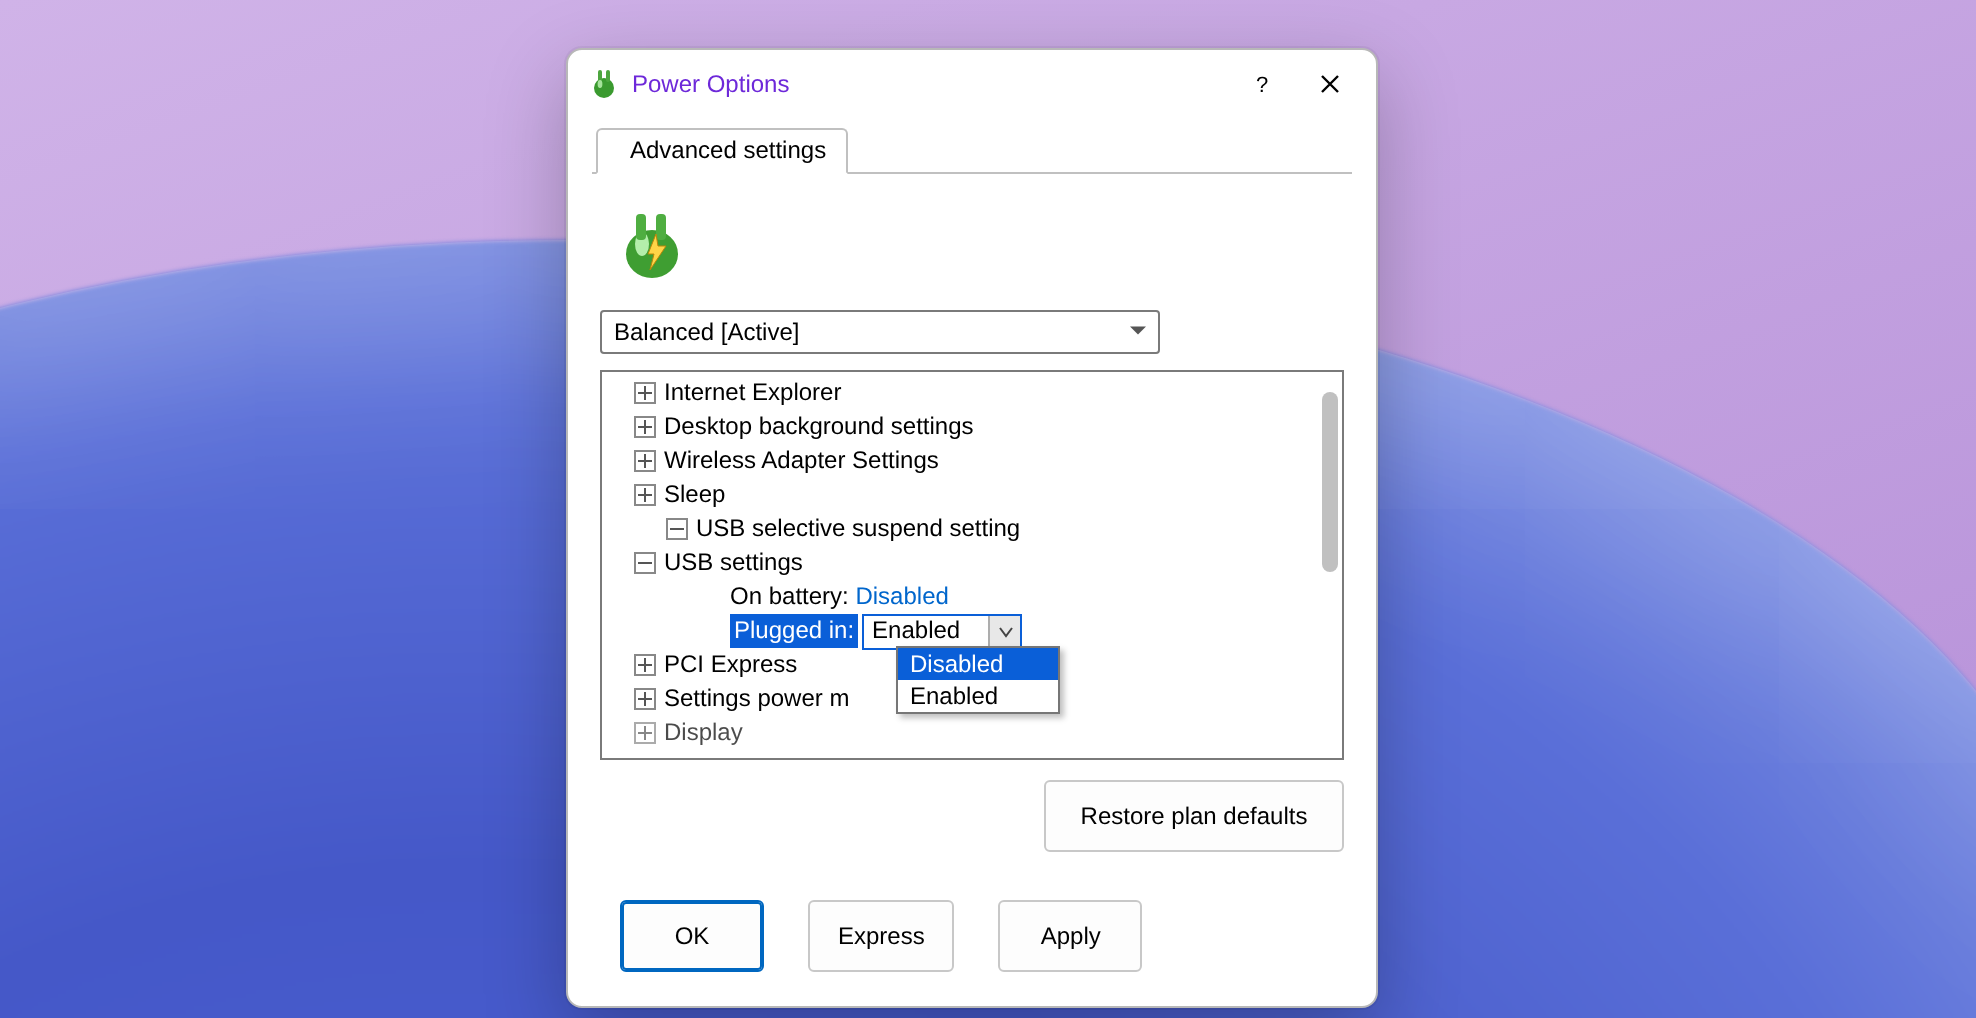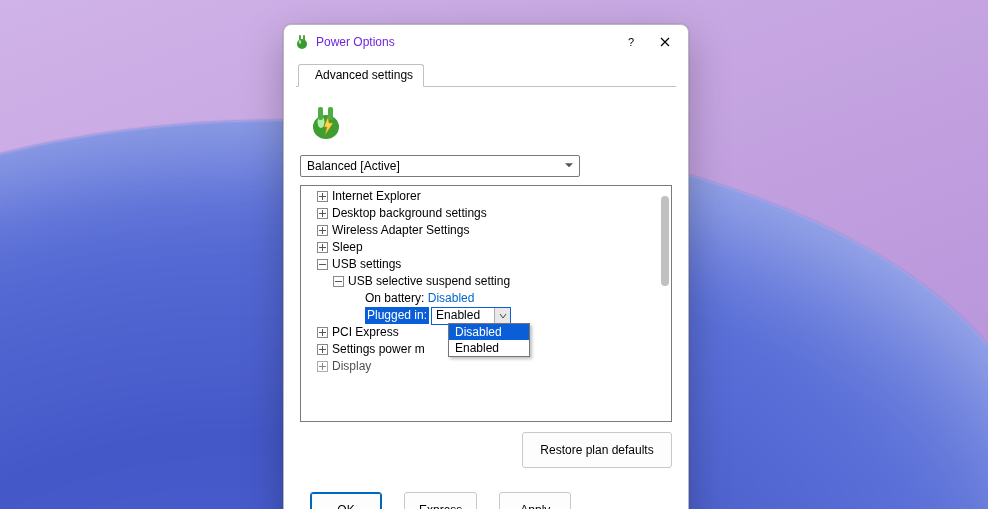--- a/index.html
+++ b/index.html
@@ -77,21 +77,21 @@
     height:22px; border:1px solid #7a7a7a; border-radius:2px;
     padding:0 20px 0 6px; position:relative; font-size:12px;
     display:flex; align-items:center; background:#fff; margin:0 0 8px 4px; width:280px;
   }
   .plan-combo::after{
     content:''; position:absolute; right:6px; top:50%; transform:translateY(-35%);
     border:4px solid transparent; border-top-color:#555;
   }
 
   .tree-wrap{
-    border:1px solid #7a7a7a; position:relative; height:237px;
+    border:1px solid #7a7a7a; position:relative; height:195px;
     margin:0 4px; background:#fff; overflow:hidden;
   }
   .tree{
     position:absolute; inset:0; padding:2px 0; overflow:hidden; font-size:12px;
     line-height:17px;
   }
   .scrollbar{
     position:absolute; right:2px; top:2px; bottom:2px; width:8px;
   }
   .thumb{ position:absolute; left:0; right:0; top:8px; height:90px; background:#c0c0c0; border-radius:4px;}
@@ -209,28 +209,28 @@
             <span class="expander plus"></span>
             <span class="label">Wireless Adapter Settings</span>
           </div>
         <div class="row">
             <span class="ind"></span>
             <span class="expander plus"></span>
             <span class="label">Sleep</span>
           </div>
         <div class="row">
             <span class="ind"></span>
+            <span class="ind"></span>
+            <span class="expander"></span>
+            <span class="label">USB selective suspend setting</span>
+          </div>
+        <div class="row">
+            <span class="ind"></span>
             <span class="expander"></span>
             <span class="label">USB settings</span>
-          </div>
-        <div class="row">
-            <span class="ind"></span>
-            <span class="ind"></span>
-            <span class="expander"></span>
-            <span class="label">USB selective suspend setting</span>
           </div>
         <div class="row"><span class="ind"></span><span class="ind"></span><span class="ind"></span><span class="ind"></span><span class="label">On battery:</span>&nbsp;<span class="link">Disabled</span></div>
         <div class="row" style="position:relative;">
           <span class="ind"></span>
             <span class="ind"></span>
             <span class="ind"></span>
             <span class="ind"></span>
           <span class="sel">Plugged in:</span>
           <span class="inline-combo">
             <span>Enabled</span>

